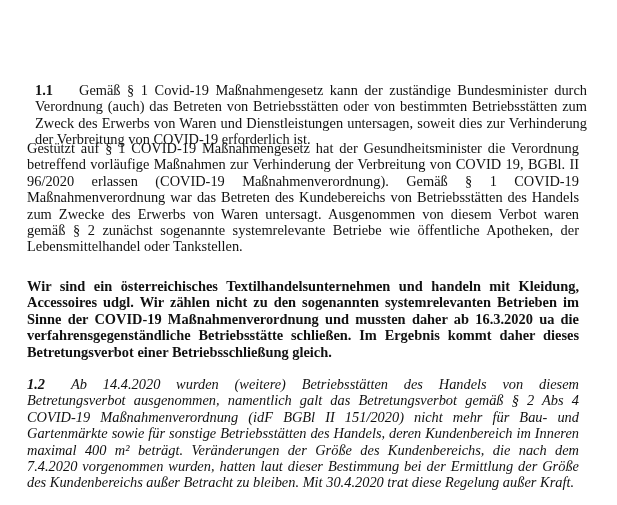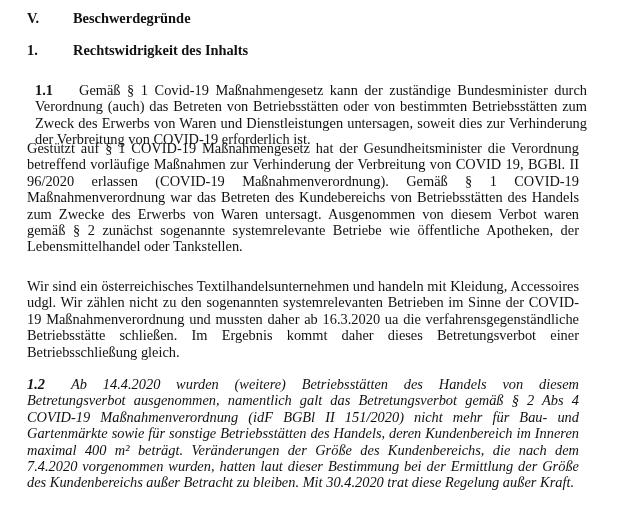--- a/index.html
+++ b/index.html
@@ -17,35 +17,29 @@
     .para {
       position: absolute; left: 27px; width: 552px;
       font-size: 14.4px; line-height: 16.4px; text-align: justify;
       text-align-last: left;
     }
     .para .pnum { font-weight: bold; display: inline-block; width: 44px; }
     #h1 { top: 10px; }
     #h2 { top: 42px; }
     #p1 { top: 74px; }
     #p2 { top: 140px; }
-    #p3 { top: 278px; }
+    #p3 { top: 278px; font-weight: bold; }
     #p4 { top: 376px; font-style: italic; }
   </style>
 </head>
 <body>
 
 <div class="page">
 
-  <div class="heading" id="h1">
-    <span class="num">V.</span><span>Beschwerdegründe</span>
-  </div>
 
-  <div class="heading" id="h2">
-    <span class="num">1.</span><span>Rechtswidrigkeit des Inhalts</span>
-  </div>
 
   <p class="para" id="p1" style="margin:8px"><span class="pnum">1.1</span><span>Gemäß § 1 Covid-19 Maßnahmengesetz kann der zuständige Bundesminister durch Verordnung (auch) das Betreten von Betriebsstätten oder von bestimmten Betriebsstätten zum Zweck des Erwerbs von Waren und Dienstleistungen untersagen, soweit dies zur Verhinderung der Verbreitung von COVID-19 erforderlich ist.</span></p>
 
   <p class="para" id="p2" style="margin:0"><span>Gestützt auf § 1 COVID-19 Maßnahmengesetz hat der Gesundheitsminister die Verordnung betreffend vorläufige Maßnahmen zur Verhinderung der Verbreitung von COVID 19, BGBl. II 96/2020 erlassen (COVID-19 Maßnahmenverordnung). Gemäß § 1 COVID-19 Maßnahmenverordnung war das Betreten des Kundebereichs von Betriebsstätten des Handels zum Zwecke des Erwerbs von Waren untersagt. Ausgenommen von diesem Verbot waren gemäß § 2 zunächst sogenannte systemrelevante Betriebe wie öffentliche Apotheken, der Lebensmittelhandel oder Tankstellen.</span></p>
 
   <p class="para" id="p3" style="margin:0"><span>Wir sind ein österreichisches Textilhandelsunternehmen und handeln mit Kleidung, Accessoires udgl. Wir zählen nicht zu den sogenannten systemrelevanten Betrieben im Sinne der COVID-19 Maßnahmenverordnung und mussten daher ab 16.3.2020 ua die verfahrensgegenständliche Betriebsstätte schließen. Im Ergebnis kommt daher dieses Betretungsverbot einer Betriebsschließung gleich.</span></p>
 
   <p class="para" id="p4" style="margin:0"><span class="pnum">1.2</span><span>Ab 14.4.2020 wurden (weitere) Betriebsstätten des Handels von diesem Betretungsverbot ausgenommen, namentlich galt das Betretungsverbot gemäß § 2 Abs 4 COVID-19 Maßnahmenverordnung (idF BGBl II 151/2020) nicht mehr für Bau- und Gartenmärkte sowie für sonstige Betriebsstätten des Handels, deren Kundenbereich im Inneren maximal 400 m² beträgt. Veränderungen der Größe des Kundenbereichs, die nach dem 7.4.2020 vorgenommen wurden, hatten laut dieser Bestimmung bei der Ermittlung der Größe des Kundenbereichs außer Betracht zu bleiben. Mit 30.4.2020 trat diese Regelung außer Kraft.</span></p>
 
 </div>

